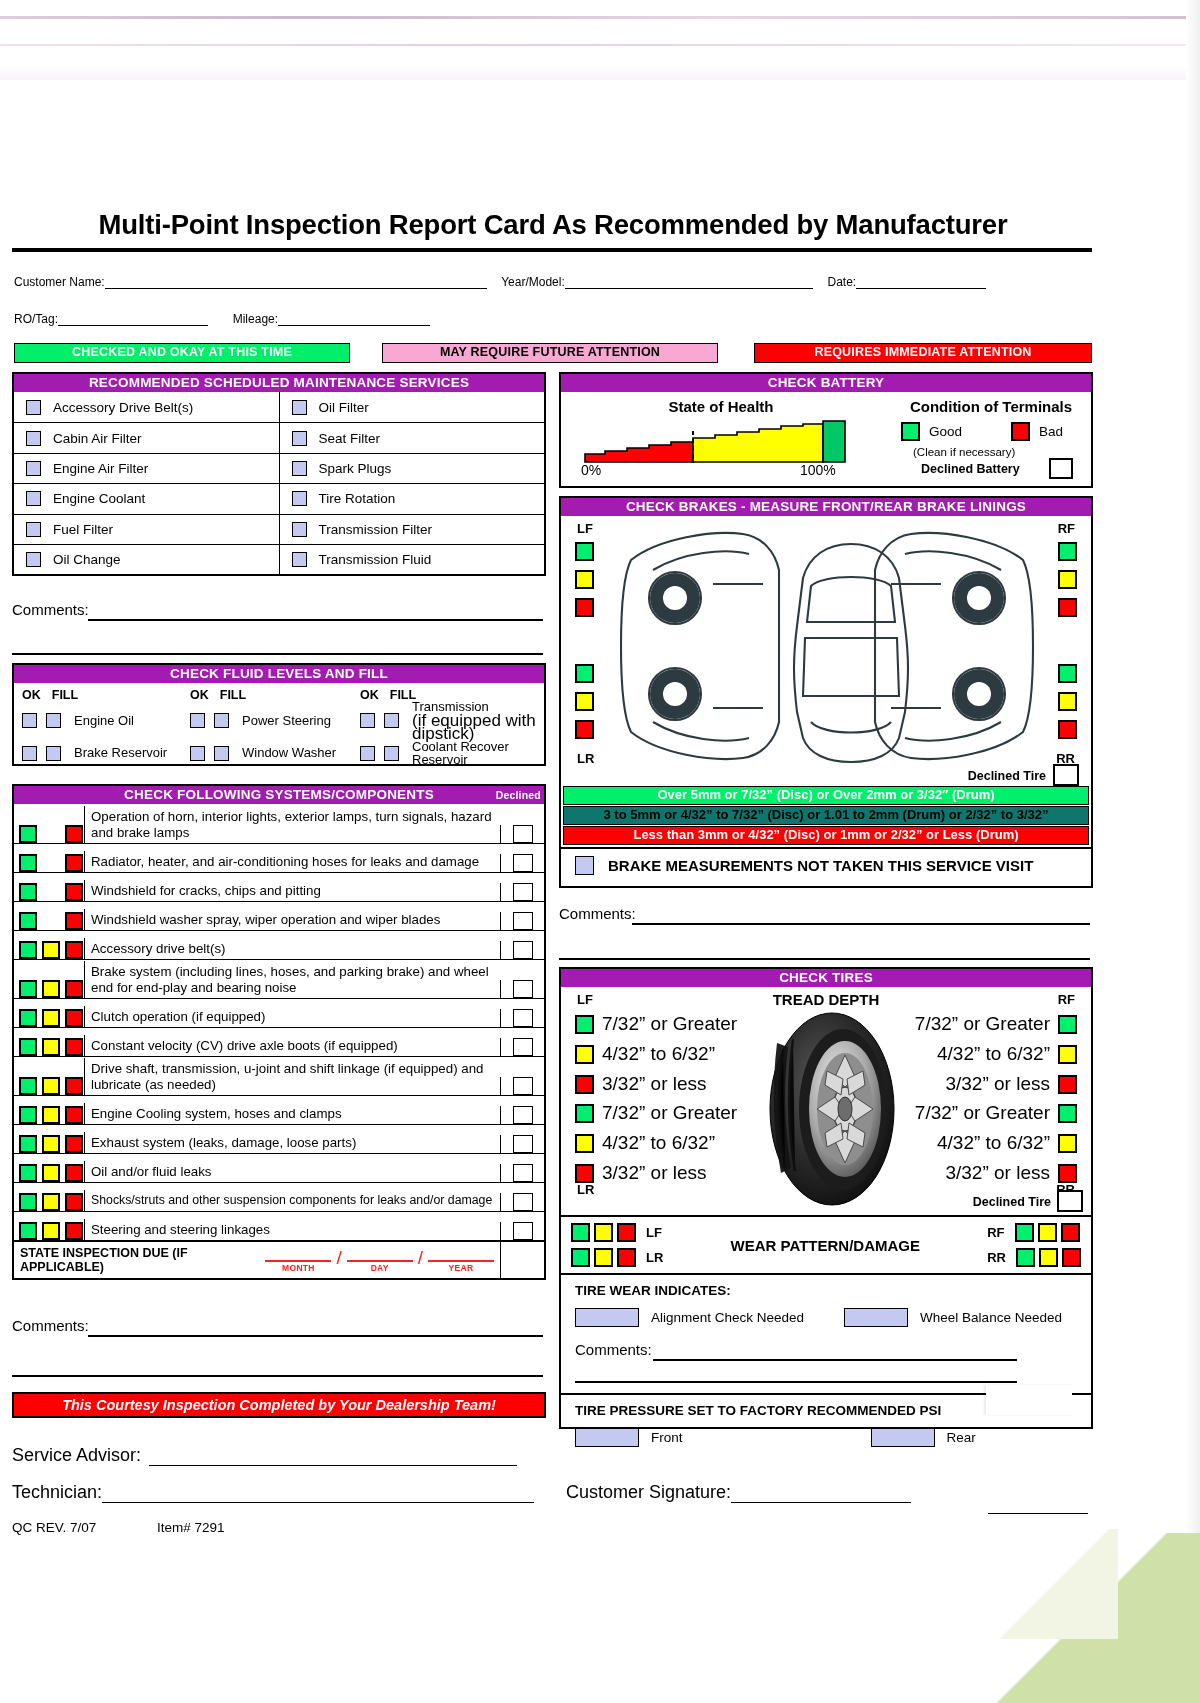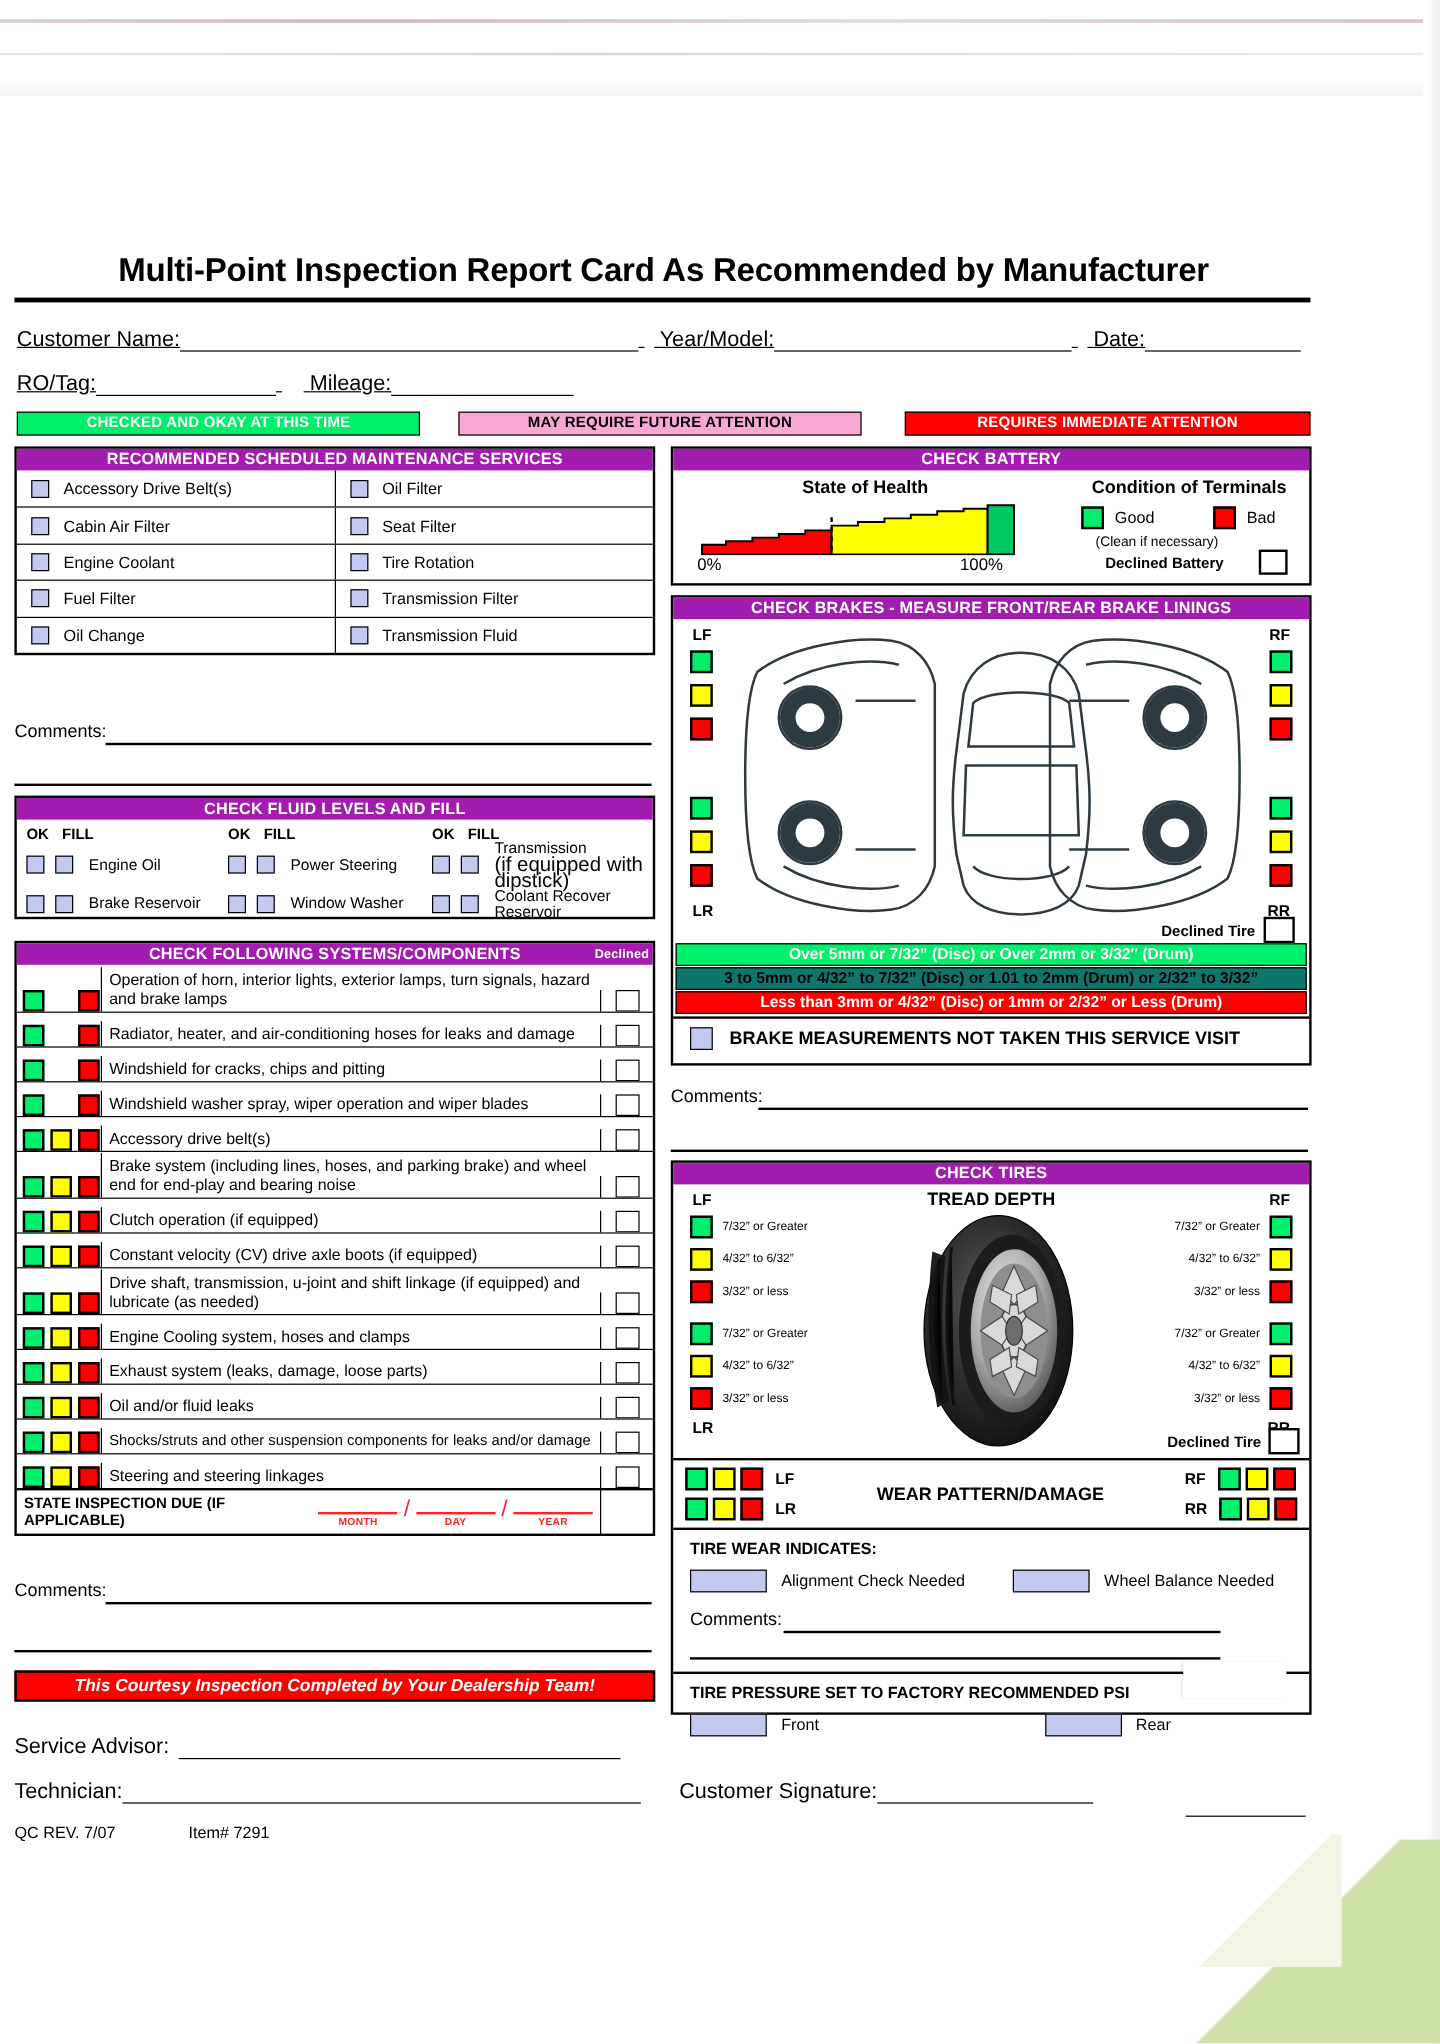--- a/index.html
+++ b/index.html
@@ -29,21 +29,21 @@
 
   .sheet { position:absolute; left:0; top:0; width:1200px; height:1703px; }
 
   
   .title {
     position:absolute; left:14px; top:209px; width:1078px;
     text-align:center; font-size:27.5px; font-weight:bold; letter-spacing:-0.2px;
   }
   .title-rule { position:absolute; left:12px; top:248px; width:1080px; height:4px; background:#000; }
 
-  .hdr-row { position:absolute; font-size:18px; white-space:nowrap;text-decoration:underline; }
+  .hdr-row { position:absolute; font-size:12px; white-space:nowrap; }
   .fld { display:inline-block; border-bottom:1.6px solid #000; height:17px; vertical-align:bottom; }
 
   
   .legend { position:absolute; height:20px; border:1.6px solid #000;
     font-size:12.5px; font-weight:bold; text-align:center; line-height:17px; letter-spacing:.2px; }
   .legend.green { background:#00ee6a; color:#ffffff; }
   .legend.yellow { background:#f9a8d4; color:#000000; }
   .legend.red { background:#fe0000; color:#ffffff; }
 
   
@@ -112,21 +112,21 @@
   .brk-legend { height:19px; border:1.6px solid #000; font-size:13px; font-weight:bold;
     text-align:center; line-height:16px; }
   .brk-legend.g { background:#00f06e; color:#fff; }
   .brk-legend.y { background:#0f766e; color:#000; }
   .brk-legend.r { background:#fe0000; color:#fff; }
 
   .notaken { display:flex; align-items:center; gap:14px; font-size:15px; font-weight:bold; padding-left:14px; }
   .notaken .cb { width:19px; height:19px; }
 
   
-  .tr-line { display:flex; align-items:center; gap:8px; font-size:10px; }
+  .tr-line { display:flex; align-items:center; gap:8px; font-size:19px; }
   .wear-chips { display:flex; gap:4px; align-items:center; }
 
   .pill { width:64px; height:19px; border:1.8px solid #000; background:#c3c9f0; }
 
   .small-b { font-size:12.5px; font-weight:bold; }
   .sig { position:absolute; font-size:18px; white-space:nowrap; }
   .foot { position:absolute; font-size:13.5px; }
 </style>
 </head>
 <body>
@@ -173,20 +173,30 @@
           </div>
       </div>
       <div class="mt-row">
         <div class="mt-cell">
             <span class="cb"></span>
             <span class="lbl">Cabin Air Filter</span>
           </div>
         <div class="mt-cell">
             <span class="cb"></span>
             <span class="lbl">Seat Filter</span>
+          </div>
+      </div>
+      <div class="mt-row">
+        <div class="mt-cell">
+            <span class="cb"></span>
+            <span class="lbl">Engine Air Filter</span>
+          </div>
+        <div class="mt-cell">
+            <span class="cb"></span>
+            <span class="lbl">Spark Plugs</span>
           </div>
       </div>
       <div class="mt-row">
         <div class="mt-cell">
             <span class="cb"></span>
             <span class="lbl">Engine Coolant</span>
           </div>
         <div class="mt-cell">
             <span class="cb"></span>
             <span class="lbl">Tire Rotation</span>

